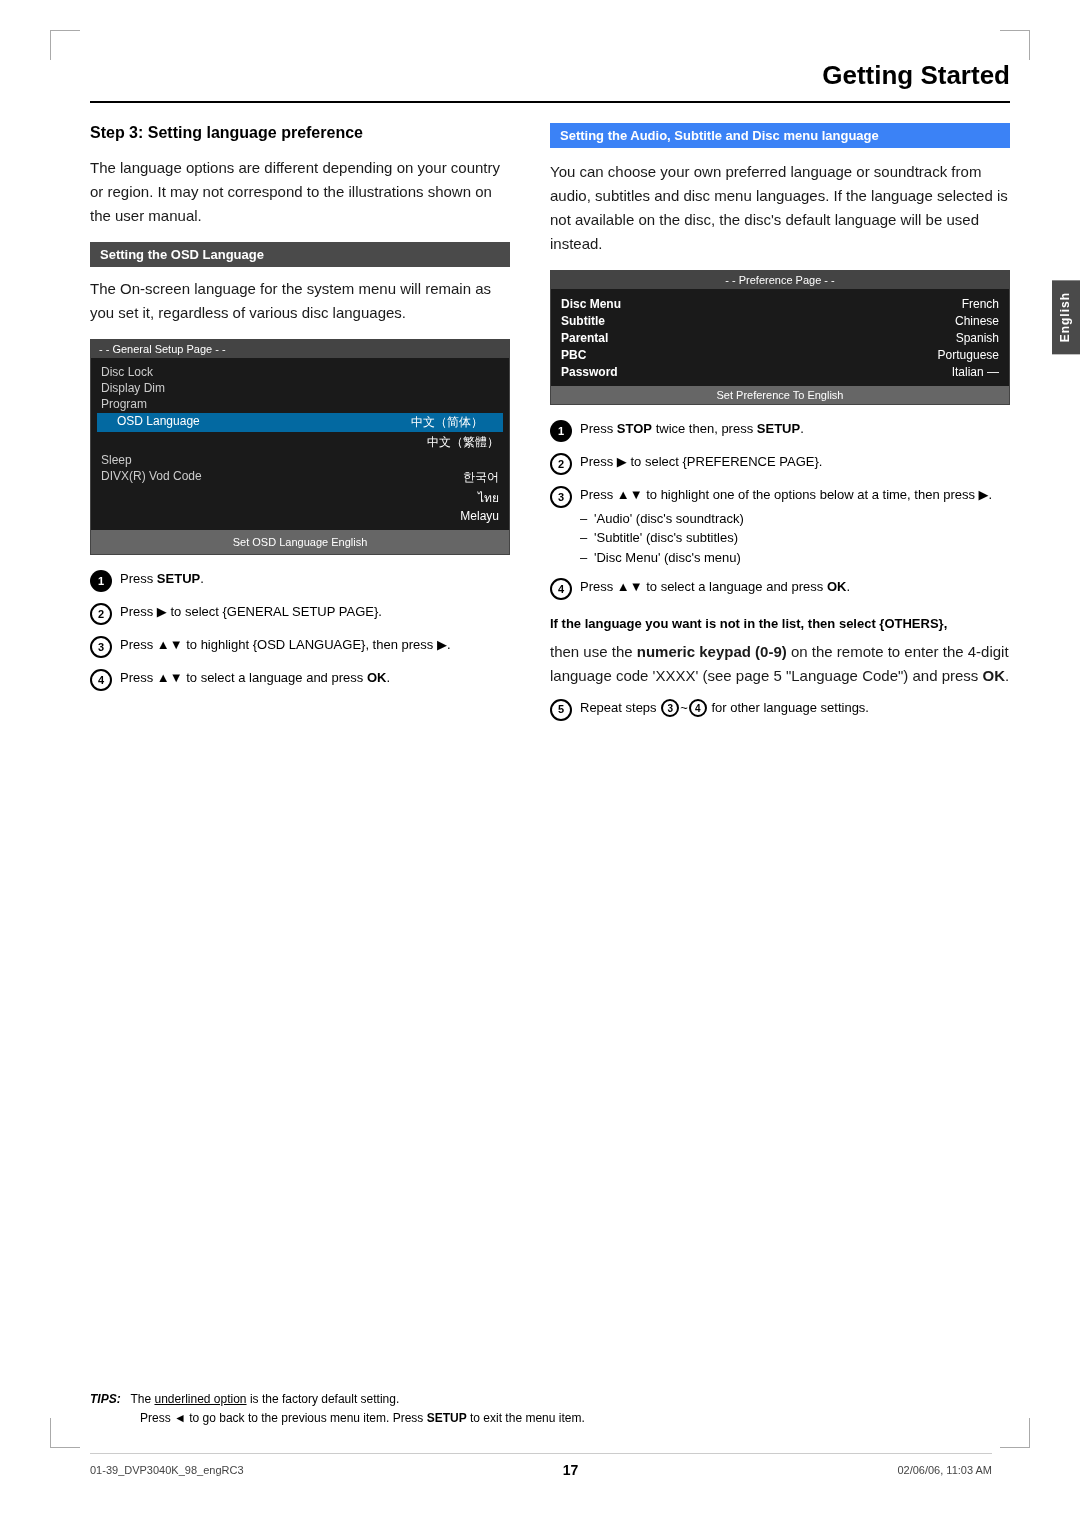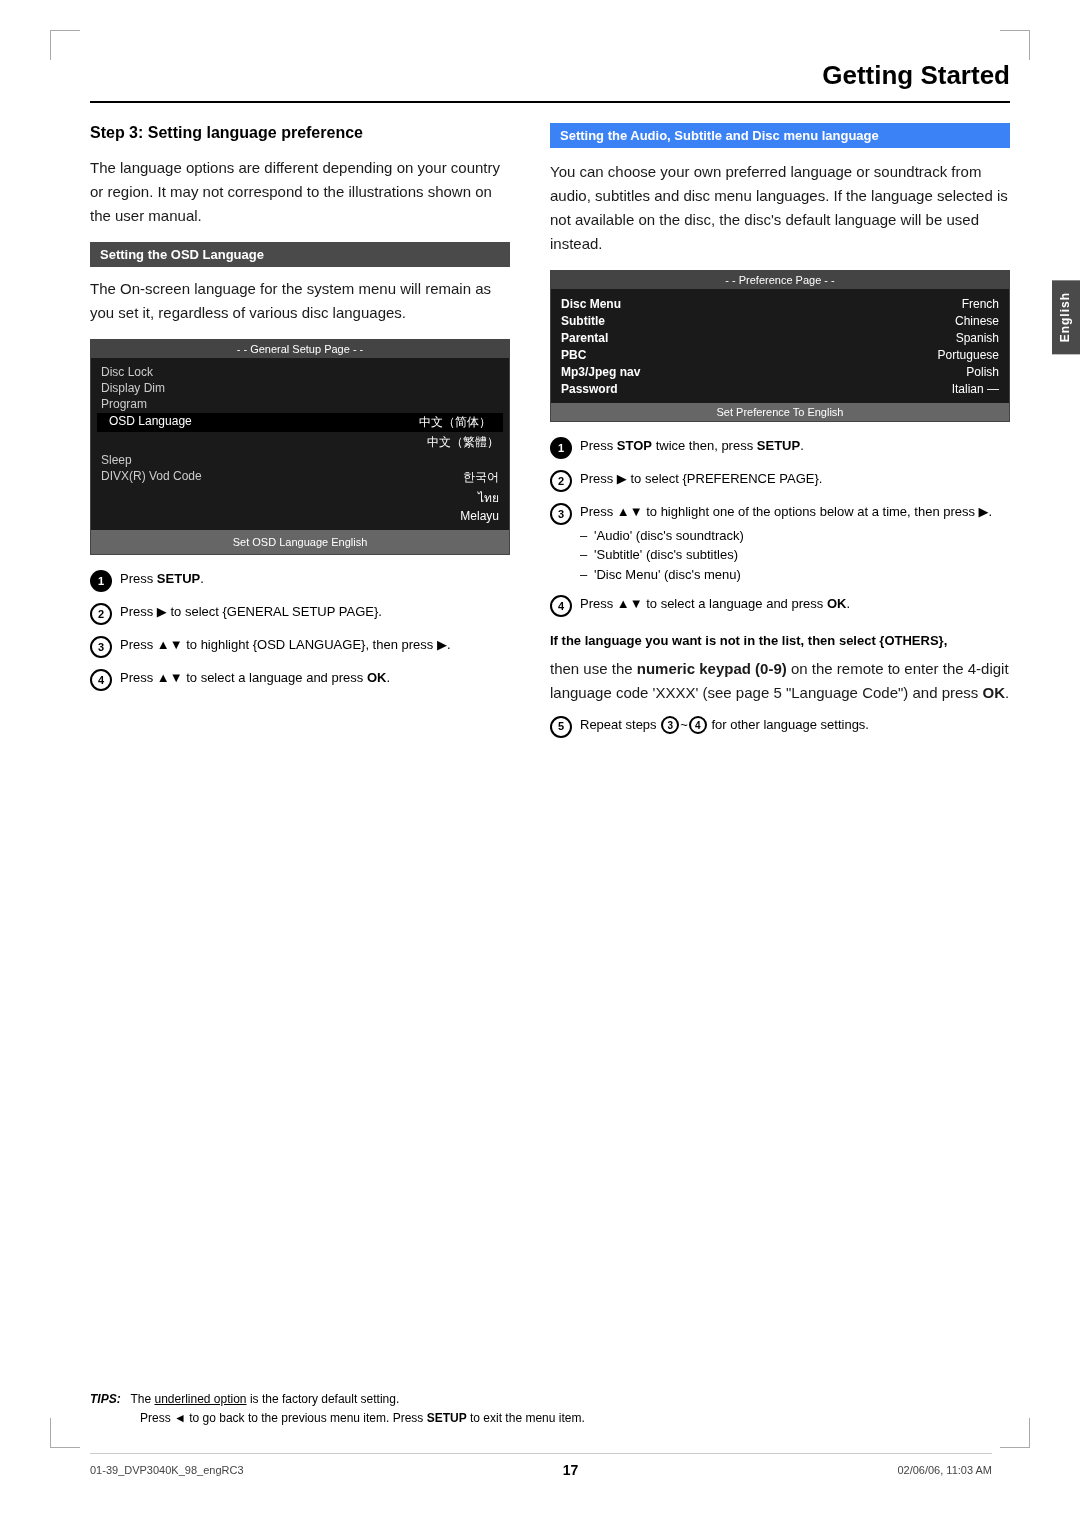--- a/index.html
+++ b/index.html
@@ -116,40 +116,40 @@
       border: 1px solid #444;
       margin: 14px 0;
       font-size: 12px;
     }
 
     .menu-box-header {
       background: #444;
       color: #ffffff;
       padding: 3px 8px;
       font-size: 11px;
-      text-align: center;
+      text-align: left;
     }
 
     .menu-box-content {
       padding: 6px 10px;
       background: #1a1a1a;
       color: #ffffff;
     }
 
     .menu-row {
       display: flex;
       justify-content: space-between;
       padding: 1px 0;
       font-size: 12px;
     }
 
     .menu-row-highlight {
-      background: #000000;
+      background: #0369a1;
       color: #fff;
-      padding: 1px 12px;
+      padding: 1px 20px;
       margin: 1px -4px;
     }
 
     .menu-label { color: #cccccc; }
     .menu-value { color: #ffffff; }
 
     .menu-box-footer {
       background: #666;
       color: #ffffff;
       padding: 6px 8px;
@@ -470,24 +470,20 @@
             <span style="font-weight:bold;">Subtitle</span>
             <span class="pref-col-value">Chinese</span>
           </div>
           <div class="pref-row">
             <span style="font-weight:bold;text-align:right;">Parental</span>
             <span class="pref-col-value">Spanish</span>
           </div>
           <div class="pref-row">
             <span style="font-weight:bold;">PBC</span>
             <span class="pref-col-value">Portuguese</span>
-          </div>
-          <div class="pref-row">
-            <span style="font-weight:bold;">Mp3/Jpeg nav</span>
-            <span class="pref-col-value">Polish</span>
           </div>
           <div class="pref-row">
             <span style="font-weight:bold;">Password</span>
             <span class="pref-col-value">Italian  —</span>
           </div>
         </div>
         <div class="pref-box-footer">Set Preference To English</div>
       </div>
 
       <div class="steps-list">

